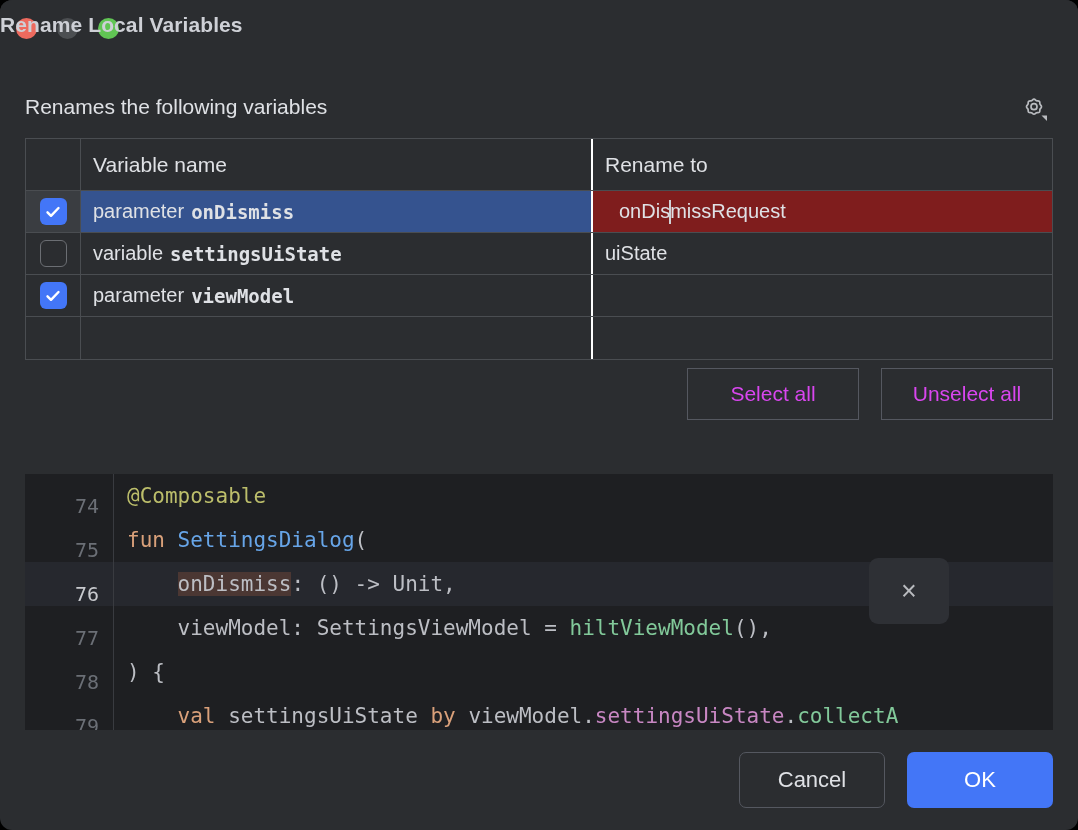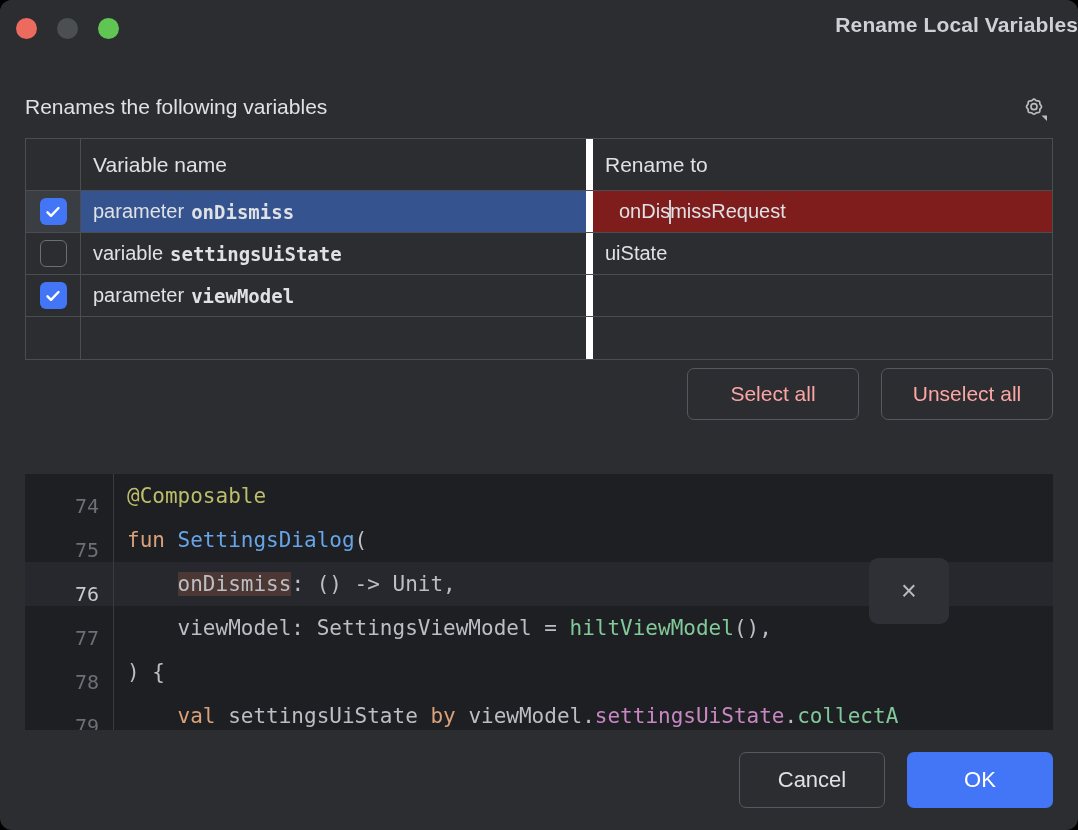--- a/index.html
+++ b/index.html
@@ -36,21 +36,21 @@
     gap: 20px;
   }
   .light { width: 21px; height: 21px; border-radius: 50%; }
   .light.close { background: #ed6a5e; }
   .light.minimize { background: #4c4f52; }
   .light.zoom { background: #61c554; }
 
   .window-title {
     position: absolute;
     left: 0; right: 0; top: 13px;
-    text-align: right;
+    text-align: left;
     font-size: 21px;
     font-weight: bold;
     color: #ced0d6;
     letter-spacing: 0.1px;
   }
 
   
   .section-head {
     position: absolute;
     left: 25px; top: 92px;
@@ -105,21 +105,21 @@
     border-right: 1px solid #4a4d51;
   }
   .trow.header .cell-check { border-right: 1px solid #4a4d51; }
   .trow.sel .cell-check { background: #3a3d41; }
 
   .cell-name {
     flex: 0 0 512px;
     display: flex;
     align-items: center;
     padding-left: 12px;
-    border-right: 7px solid #ffffff;
+    border-right: 2px solid #ffffff;
     font-size: 20px;
     color: #dfe1e5;
     overflow: hidden;
     white-space: nowrap;
   }
   .cell-rename {
     flex: 1 1 auto;
     display: flex;
     align-items: center;
     padding-left: 12px;
@@ -172,23 +172,23 @@
     position: absolute;
     right: 25px; top: 368px;
     display: flex;
     gap: 22px;
   }
   .btn {
     height: 52px;
     min-width: 172px;
     padding: 8px 24px;
     border: 1px solid #555860;
-    border-radius: 7px;
+    border-radius: 0;
     background: #2b2d30;
-    color: #fca5a5;
+    color: #d946ef;
     font-size: 21px;
     font-family: "Liberation Sans", sans-serif;
     display: flex;
     align-items: center;
     justify-content: center;
   }
 
   
   .file-label {
     position: absolute;

